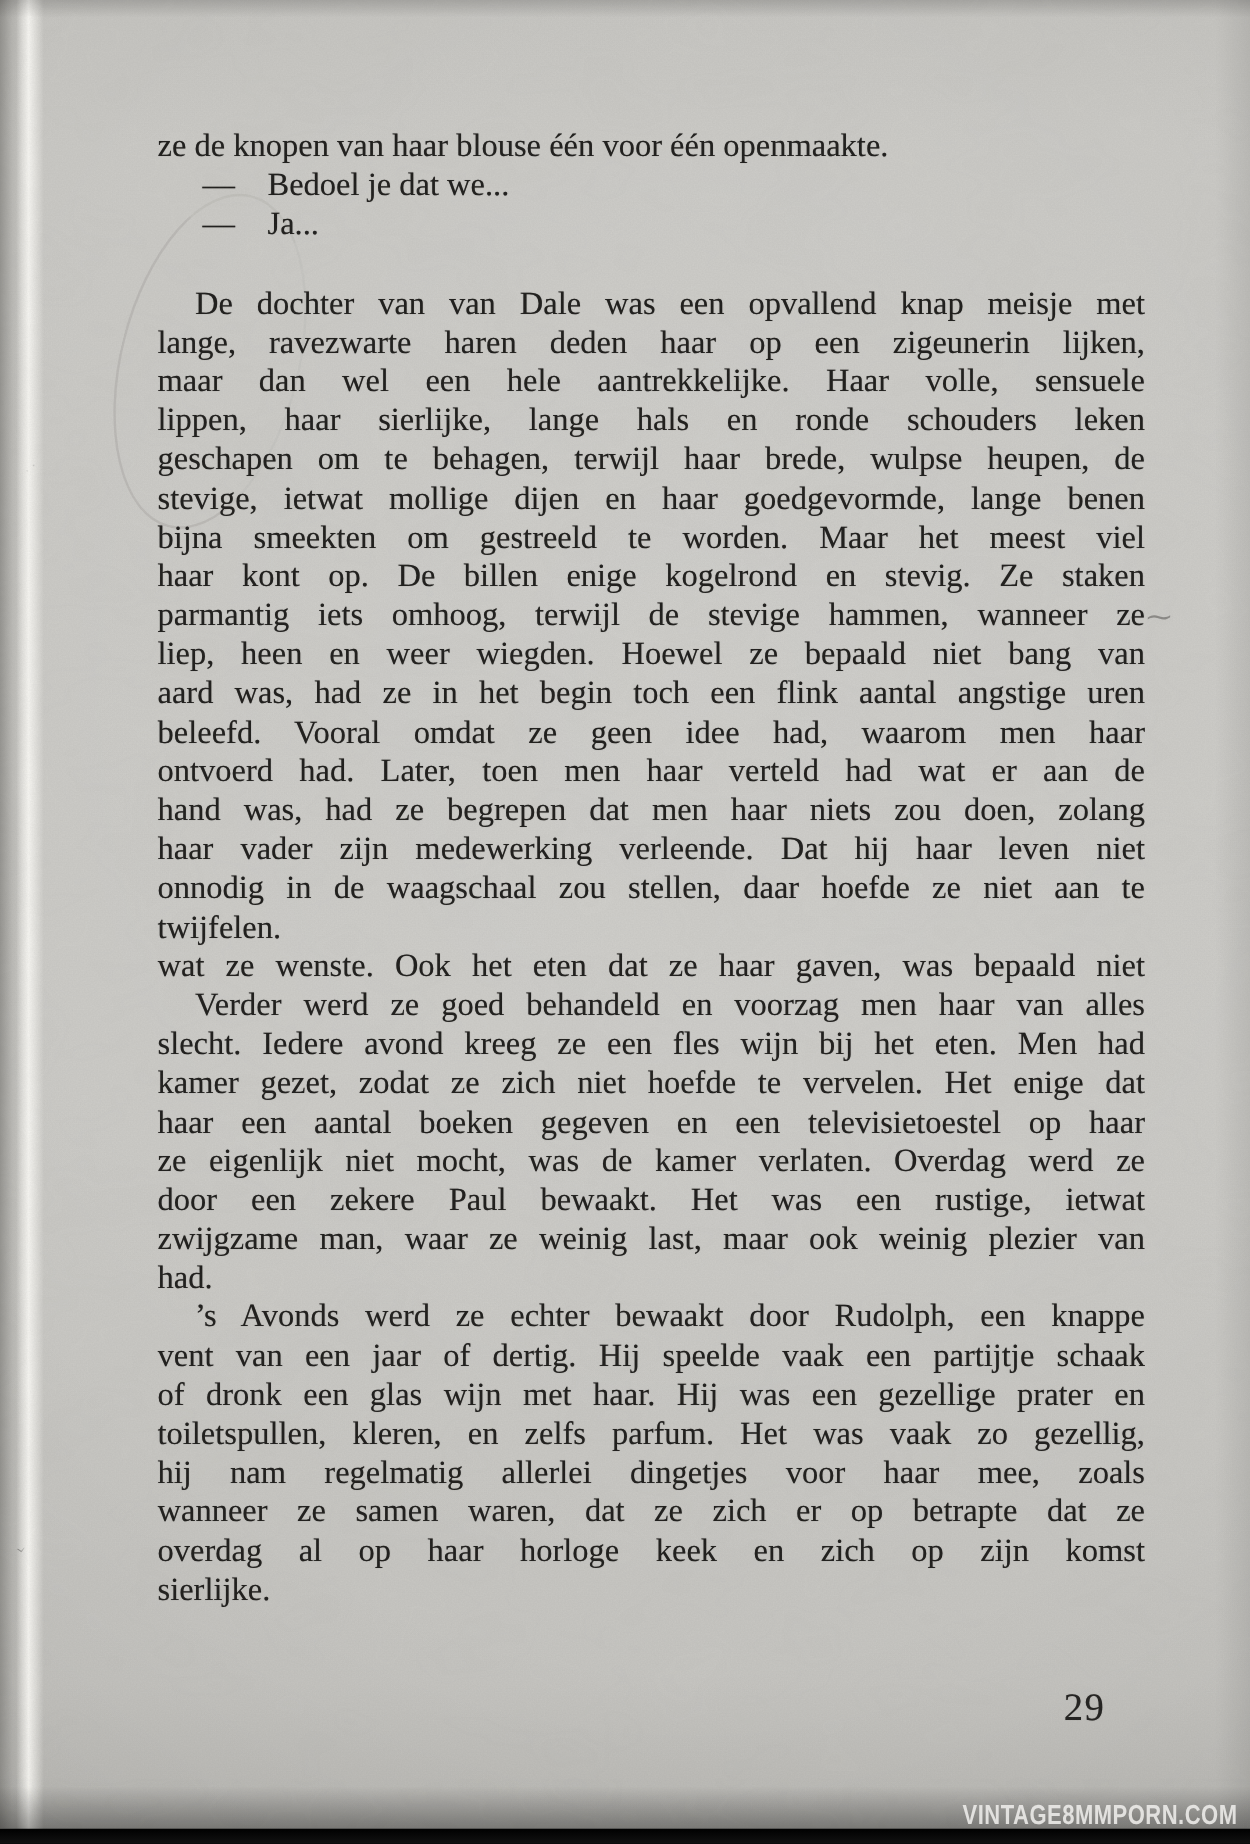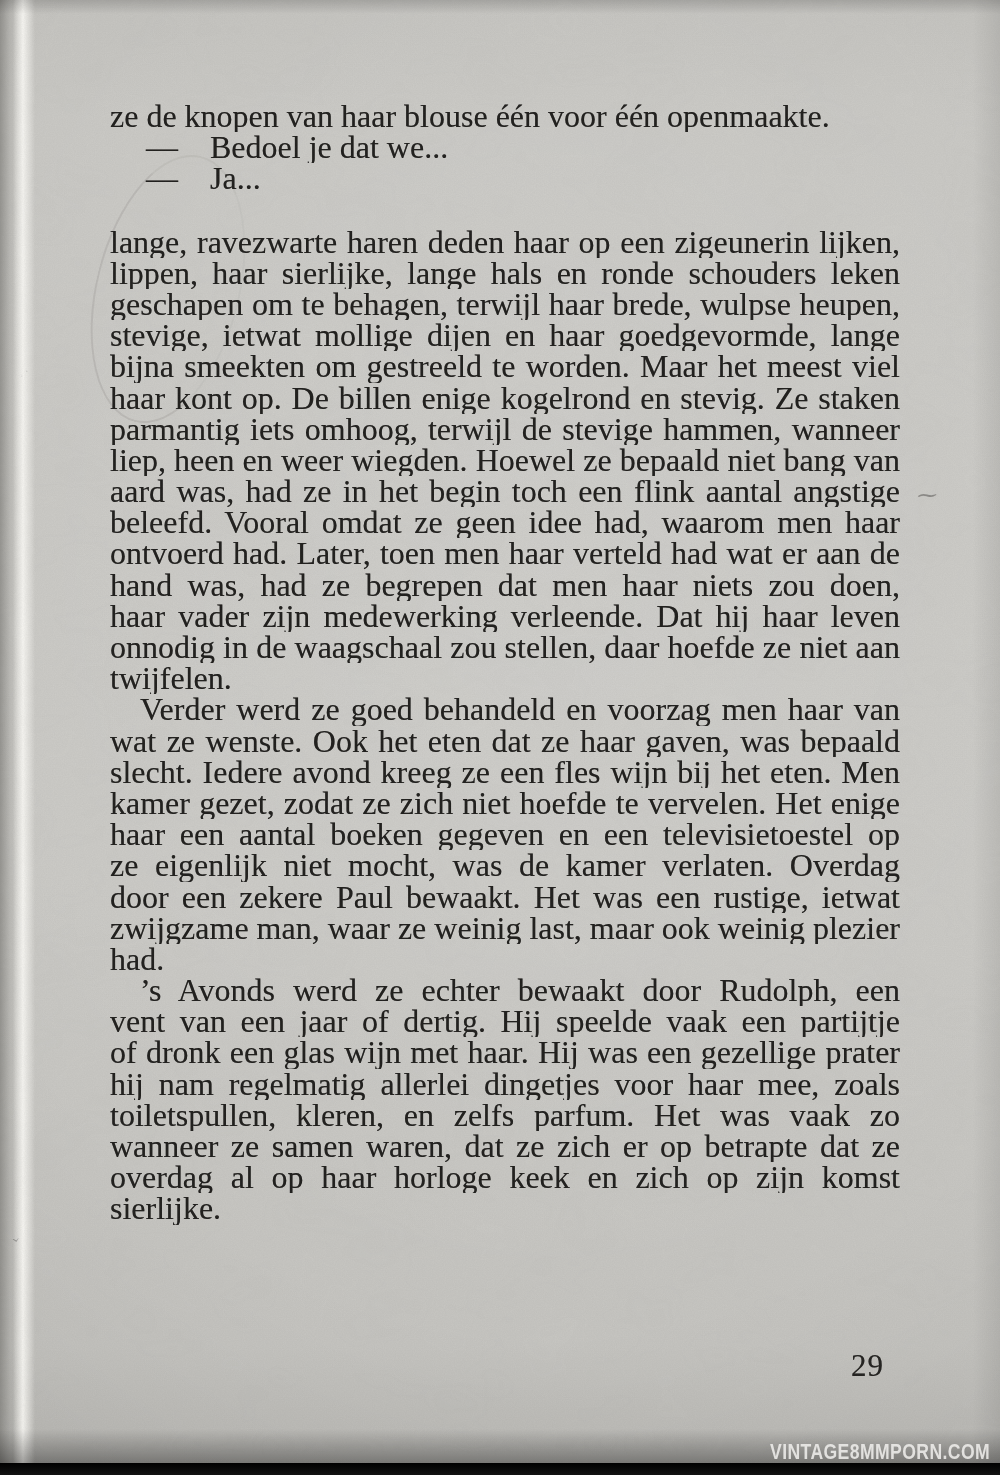--- a/index.html
+++ b/index.html
@@ -42,23 +42,23 @@
     position: absolute; left: 0; bottom: 0; width: 100%; height: 34px;
     background: linear-gradient(0deg, rgba(0,0,0,0.34), rgba(0,0,0,0));
   }
   .scan-bar {
     position: absolute; left: 0; bottom: 0; width: 100%; height: 12px;
     background: linear-gradient(180deg, #000 0%, #121212 100%);
   }
 
   
   .text-col {
-    position: absolute; left: 110px; top: 101px; width: 790px;
+    position: absolute; left: 126px; top: 101px; width: 790px;
     color: #1d1c1a;
-    font-size: 32px;
+    font-size: 26px;
     line-height: 31.2px;
     text-rendering: optimizeLegibility;
     font-family: Liberation Serif, serif;
   }
   .block { margin: 0; }
   .line {
     height: 31.2px; overflow: hidden;
     text-align: justify;
     text-align-last: justify;
     text-shadow: 0 0 0.6px rgba(40,38,36,0.55);
@@ -111,53 +111,55 @@
         <div class="block">
           <div class="line last">ze de knopen van haar blouse één voor één openmaakte.</div>
         </div>
         <div class="block">
           <div class="line last" style="text-indent: 36px;">— Bedoel je dat we...</div>
         </div>
         <div class="block">
           <div class="line last" style="text-indent: 36px;">— Ja...</div>
         </div>
         <div class="block" style="margin-top: 32px;">
+          <div class="line" style="text-indent: 30px;">De dochter van van Dale was een opvallend knap meisje met</div>
           <div class="line">lange, ravezwarte haren deden haar op een zigeunerin lijken,</div>
+          <div class="line">maar dan wel een hele aantrekkelijke. Haar volle, sensuele</div>
           <div class="line">lippen, haar sierlijke, lange hals en ronde schouders leken</div>
           <div class="line">geschapen om te behagen, terwijl haar brede, wulpse heupen, de</div>
           <div class="line">stevige, ietwat mollige dijen en haar goedgevormde, lange benen</div>
           <div class="line">bijna smeekten om gestreeld te worden. Maar het meest viel</div>
           <div class="line">haar kont op. De billen enige kogelrond en stevig. Ze staken</div>
           <div class="line">parmantig iets omhoog, terwijl de stevige hammen, wanneer ze</div>
           <div class="line">liep, heen en weer wiegden. Hoewel ze bepaald niet bang van</div>
           <div class="line">aard was, had ze in het begin toch een flink aantal angstige uren</div>
           <div class="line">beleefd. Vooral omdat ze geen idee had, waarom men haar</div>
           <div class="line">ontvoerd had. Later, toen men haar verteld had wat er aan de</div>
           <div class="line">hand was, had ze begrepen dat men haar niets zou doen, zolang</div>
           <div class="line">haar vader zijn medewerking verleende. Dat hij haar leven niet</div>
           <div class="line">onnodig in de waagschaal zou stellen, daar hoefde ze niet aan te</div>
           <div class="line last">twijfelen.</div>
         </div>
         <div class="block">
+          <div class="line">wat ze wenste. Ook het eten dat ze haar gaven, was bepaald niet</div>
           <div class="line" style="text-indent: 30px;">Verder werd ze goed behandeld en voorzag men haar van alles</div>
-          <div class="line">wat ze wenste. Ook het eten dat ze haar gaven, was bepaald niet</div>
           <div class="line">slecht. Iedere avond kreeg ze een fles wijn bij het eten. Men had</div>
           <div class="line">kamer gezet, zodat ze zich niet hoefde te vervelen. Het enige dat</div>
           <div class="line">haar een aantal boeken gegeven en een televisietoestel op haar</div>
           <div class="line">ze eigenlijk niet mocht, was de kamer verlaten. Overdag werd ze</div>
           <div class="line">door een zekere Paul bewaakt. Het was een rustige, ietwat</div>
           <div class="line">zwijgzame man, waar ze weinig last, maar ook weinig plezier van</div>
           <div class="line last">had.</div>
         </div>
         <div class="block">
           <div class="line" style="text-indent: 30px;">’s Avonds werd ze echter bewaakt door Rudolph, een knappe</div>
           <div class="line">vent van een jaar of dertig. Hij speelde vaak een partijtje schaak</div>
           <div class="line">of dronk een glas wijn met haar. Hij was een gezellige prater en</div>
+          <div class="line">toiletspullen, kleren, en zelfs parfum. Het was vaak zo gezellig,</div>
           <div class="line">hij nam regelmatig allerlei dingetjes voor haar mee, zoals</div>
-          <div class="line">toiletspullen, kleren, en zelfs parfum. Het was vaak zo gezellig,</div>
           <div class="line">wanneer ze samen waren, dat ze zich er op betrapte dat ze</div>
           <div class="line">overdag al op haar horloge keek en zich op zijn komst</div>
           <div class="line last">sierlijke.</div>
         </div>
       </main>
 
     <span class="squiggle s1">~</span>
     <span class="squiggle s2">›</span>
 
     <div class="pgnum">29</div>

